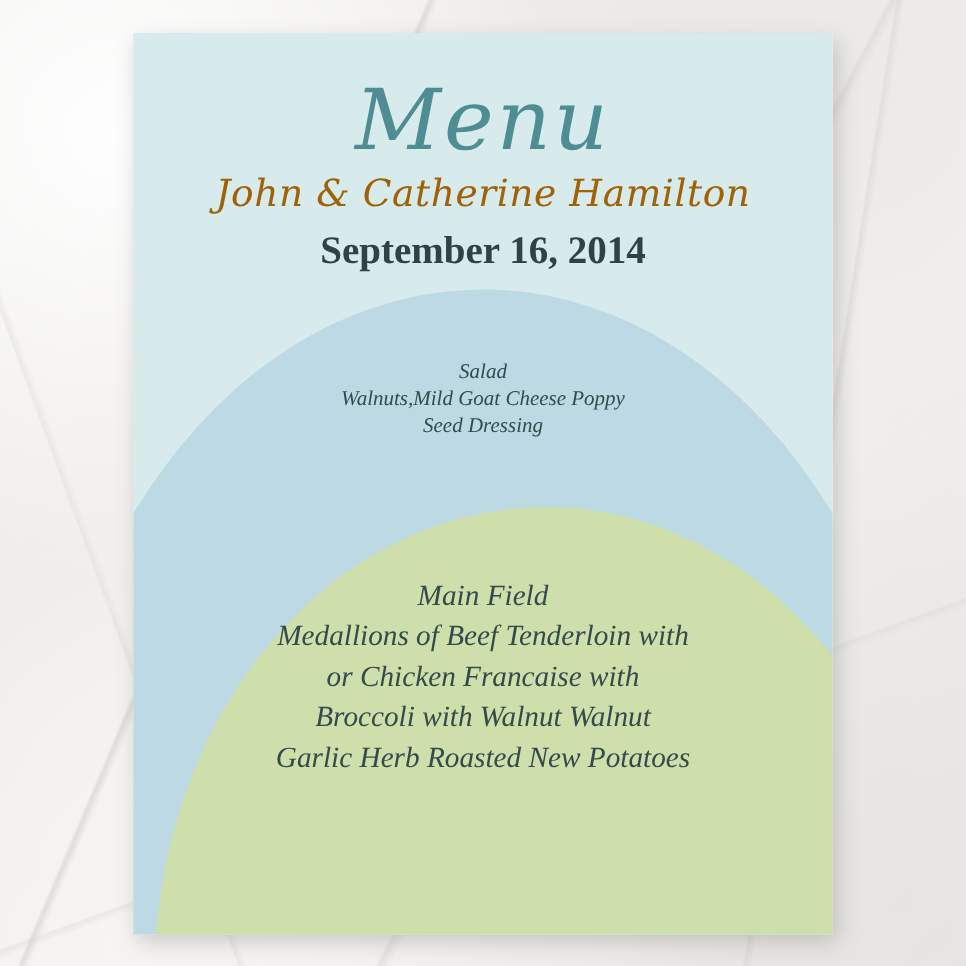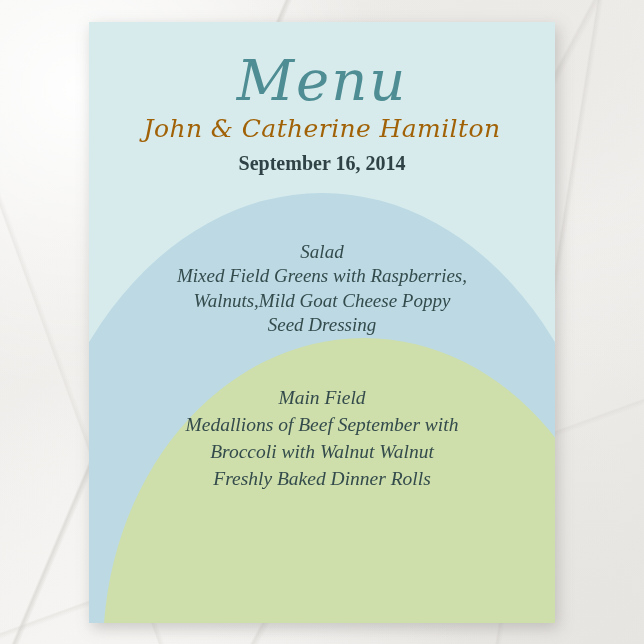--- a/index.html
+++ b/index.html
@@ -105,31 +105,31 @@
     font-style: italic;
     font-size: 25px;
     line-height: 1.1;
     letter-spacing: 0.4px;
     color: #a16207;
   }
   .date {
     margin: 9px 0 0 0;
     font-family: "Liberation Serif", serif;
     font-weight: bold;
-    font-size: 20px;
+    font-size: 26px;
     color: #2f4346;
   }
 
   .course {
     position: absolute;
     left: 0;
     right: 0;
     font-family: "Liberation Serif", serif;
     font-style: italic;
-    font-size: 19px;
+    font-size: 14px;
     line-height: 1.28;
     color: #344b4c;
   }
   #course-salad { top: 218px; }
   #course-main  { top: 363px; font-size: 19.5px; line-height: 1.38; }
 
   .course .heading { display: block; }
   .course .line { display: block; }
 </style>
 </head>
@@ -145,28 +145,28 @@
     <div class="arc-green"></div>
 
     <div class="content">
 
       <h1 class="menu-title">Menu</h1>
       <div class="couple">John &amp; Catherine Hamilton</div>
       <div class="date">September 16, 2014</div>
 
       <div class="course" id="course-salad">
         <span class="heading">Salad</span>
-        <span class="line">Mixed Field Greens with Raspberries,</span>
         <span class="line">Walnuts,Mild Goat Cheese Poppy</span>
         <span class="line">Seed Dressing</span>
       </div>
 
       <div class="course" id="course-main">
         <span class="heading">Main Field</span>
-        <span class="line">Medallions of Beef September with</span>
+        <span class="line">Medallions of Beef Tenderloin with</span>
+        <span class="line">or Chicken Francaise with</span>
         <span class="line">Broccoli with Walnut Walnut</span>
-        <span class="line">Freshly Baked Dinner Rolls</span>
+        <span class="line">Garlic Herb Roasted New Potatoes</span>
 
       </div>
 
     </div>
   </div>
 </div>
 
 </body></html>

